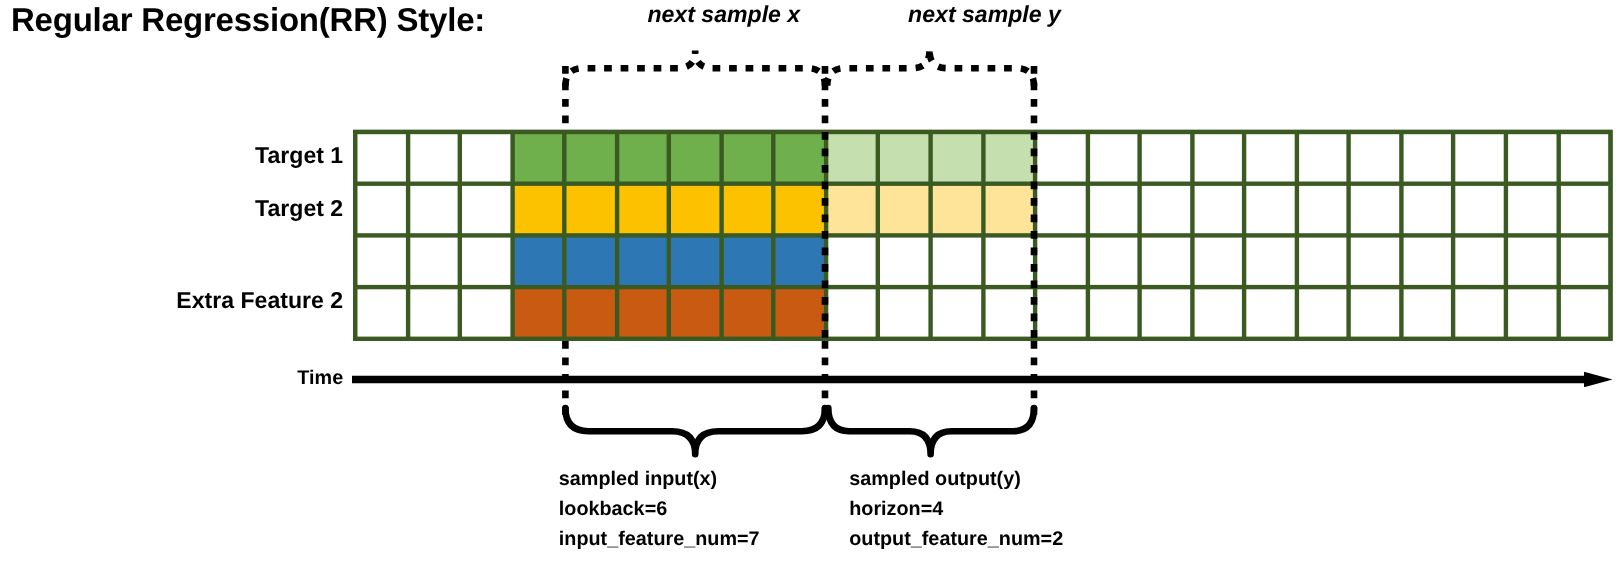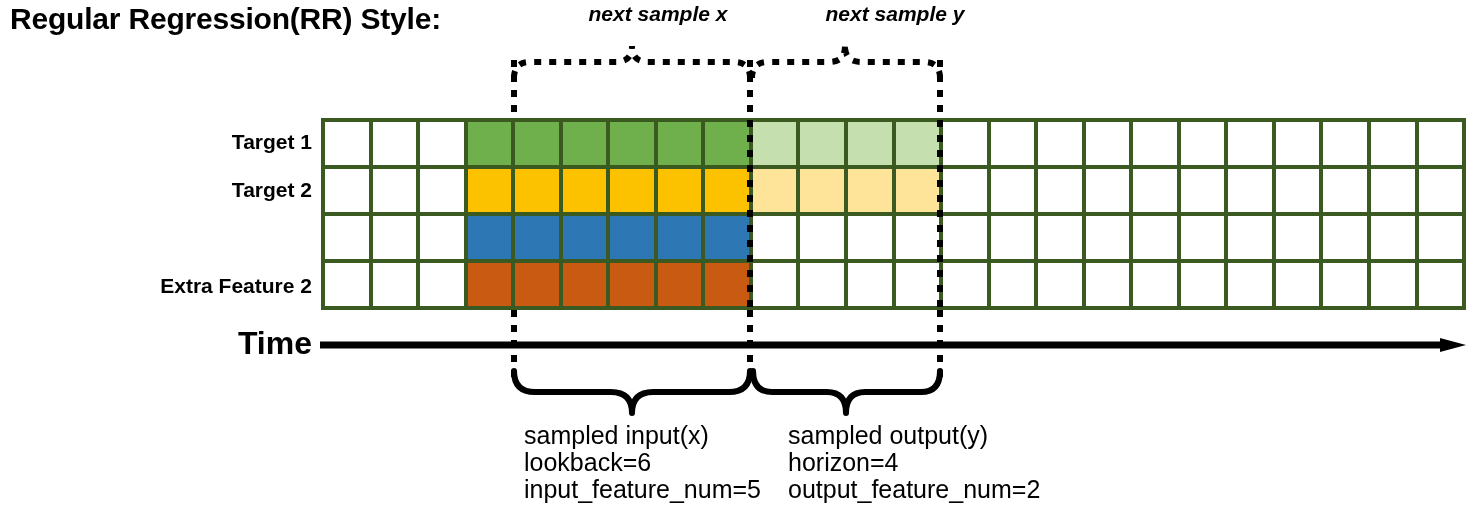--- a/index.html
+++ b/index.html
@@ -48,21 +48,21 @@
     top: 118px;
     width: 282px;
     height: 192px;
   }
   #time-label {
     position: absolute;
     left: 30px;
     top: 325px;
     width: 282px;
     text-align: right;
-    font-size: 32px;
+    font-size: 18px;
     font-weight: bold;
     line-height: 36px;
   }
 
   
   #grid {
     position: absolute;
     left: 321px;
     top: 118px;
     width: 1145px;
@@ -112,40 +112,39 @@
     font-style: italic;
     font-weight: bold;
     white-space: nowrap;
     text-align: center;
   }
   #cap-next-x { left: 568px; top: 2px; width: 180px; }
   #cap-next-y { left: 805px; top: 2px; width: 180px; }
 
   .bottom-caption {
     position: absolute;
-    font-size: 25px;
-    font-weight: normal;
+    font-size: 18px;
+    font-weight: bold;
     line-height: 27px;
     white-space: nowrap;
-    margin-left: 16px;
   }
   #cap-input  { left: 508px; top: 422px; }
   #cap-output { left: 772px; top: 422px; }
 </style>
 </head>
 <body>
 
 <div id="stage">
 
   <div id="title">Regular Regression(RR) Style:</div>
 
   <div id="labels-col">
     <div class="row-label" style="top:0px;">Target 1</div>
     <div class="row-label" style="top:48px;">Target 2</div>
-    <div class="row-label" style="top:144px;">Extra Feature 2</div>
+    <div class="row-label" style="top:132px;">Extra Feature 2</div>
   </div>
 
   <div id="time-label">Time</div>
 
   <div id="grid">
       <div class="grid-row">
         <div class="cell" style="background: rgb(255, 255, 255);"></div>
         <div class="cell" style="background: rgb(255, 255, 255);"></div>
         <div class="cell" style="background: rgb(255, 255, 255);"></div>
         <div class="cell" style="background: rgb(111, 175, 76);"></div>
@@ -286,21 +285,21 @@
                M 940,371 Q 940,392 921,392 L 865,392 Q 846,392 846,413" fill="none" stroke="#000000" stroke-width="6" stroke-linecap="round"></path>
     </g>
   </svg>
 
   <div class="top-caption" id="cap-next-y">next sample y</div>
   <div class="top-caption" id="cap-next-x">next sample x</div>
 
   <div class="bottom-caption" id="cap-input">
     <div>sampled input(x)</div>
     <div>lookback=6</div>
-    <div>input_feature_num=5</div>
+    <div>input_feature_num=7</div>
   </div>
   <div class="bottom-caption" id="cap-output">
     <div>sampled output(y)</div>
     <div>horizon=4</div>
     <div>output_feature_num=2</div>
   </div>
 
 </div>
 
 </body></html>

